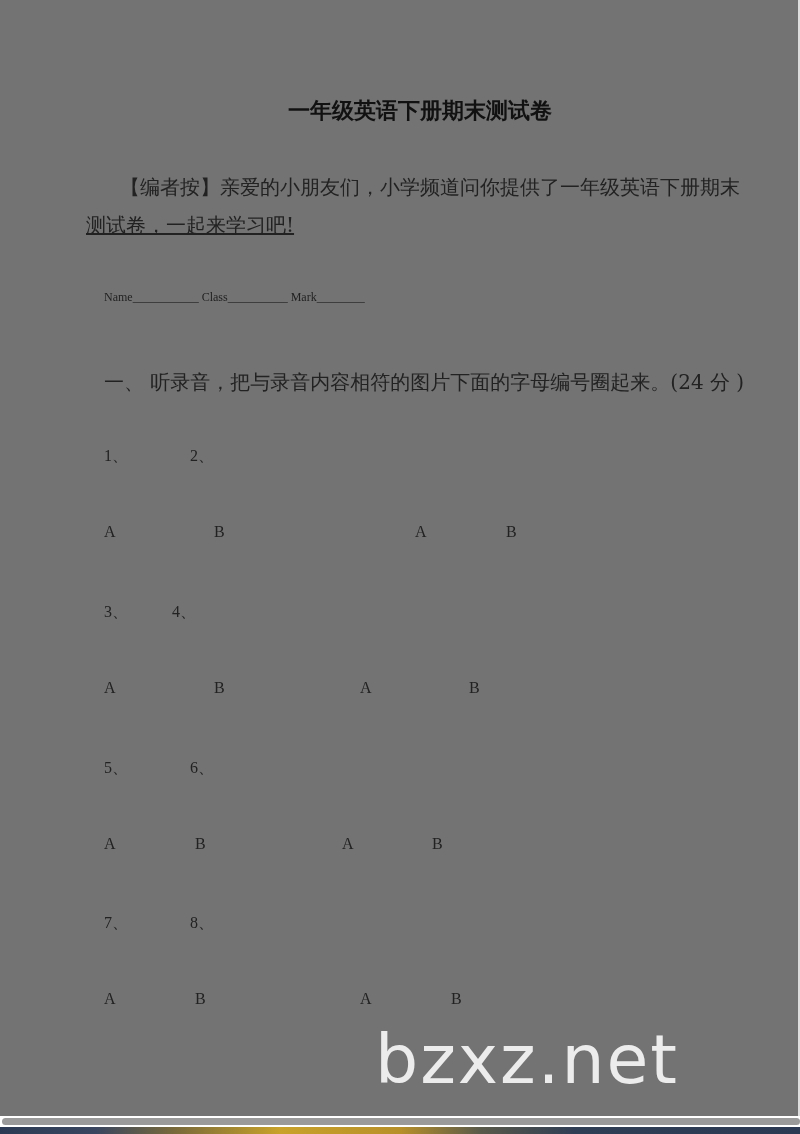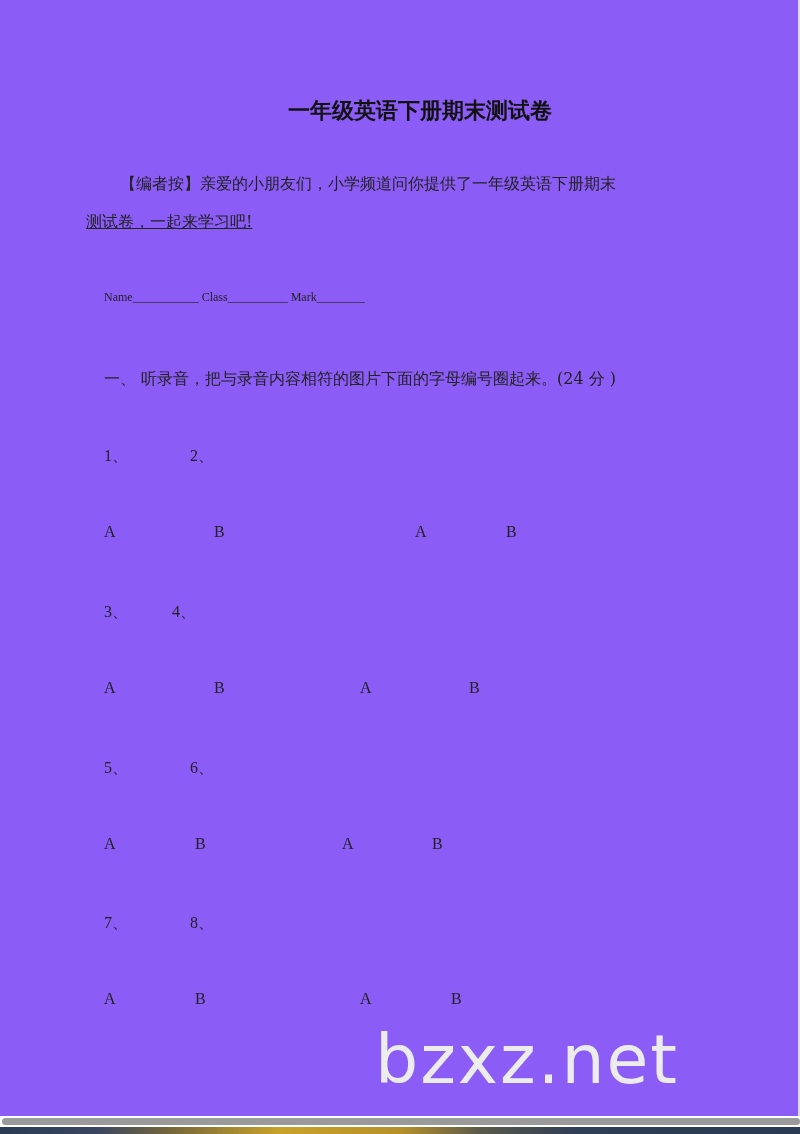--- a/index.html
+++ b/index.html
@@ -1,21 +1,21 @@
 <!DOCTYPE html>
 <html><head>
 <meta charset="utf-8">
 <style>
   html, body { margin: 0; padding: 0; }
   body { width: 800px; height: 1134px; background: #ffffff; position: relative; overflow: hidden;
          font-family: "DejaVu Serif", "Liberation Serif", serif; color: #222; }
-  .page { position: absolute; left: 0; top: 0; width: 800px; height: 1116px; background: #8b5cf6; border-right: 2px solid #ddd; box-sizing: border-box; }
+  .page { position: absolute; left: 0; top: 0; width: 800px; height: 1116px; background: #737373; border-right: 2px solid #ddd; box-sizing: border-box; }
   .title { position: absolute; left: 0; width: 840px; top: 96px; text-align: center;
            font-family: "DejaVu Sans", sans-serif; font-weight: bold; font-size: 22px; color: #111; letter-spacing: 0px; }
-  .abs { position: absolute; font-size: 16px; white-space: nowrap; }
+  .abs { position: absolute; font-size: 20px; white-space: nowrap; }
   .intro1 { left: 120px; top: 174px; }
   .intro2 { left: 86px; top: 212px; text-decoration: underline; }
   .fields { left: 104px; top: 290px; font-family: "Liberation Serif", serif; font-size: 12px; }
   .section { left: 104px; top: 369px; text-align: right; }
   .num { font-family: "Liberation Serif", serif; font-size: 16px; }
   .opt { font-family: "Liberation Serif", serif; font-size: 16px; }
   .watermark { position: absolute; left: 375px; top: 1020px; font-family: "DejaVu Sans", sans-serif; font-weight: normal;
                font-size: 68px; color: #ececec; letter-spacing: 2px; }
   .scrollbar { position: absolute; left: 2px; top: 1118px; width: 798px; height: 7px; background: #9a9a9a; border-radius: 4px; }
   .bottom-strip { position: absolute; left: 0; top: 1127px; width: 800px; height: 7px;

